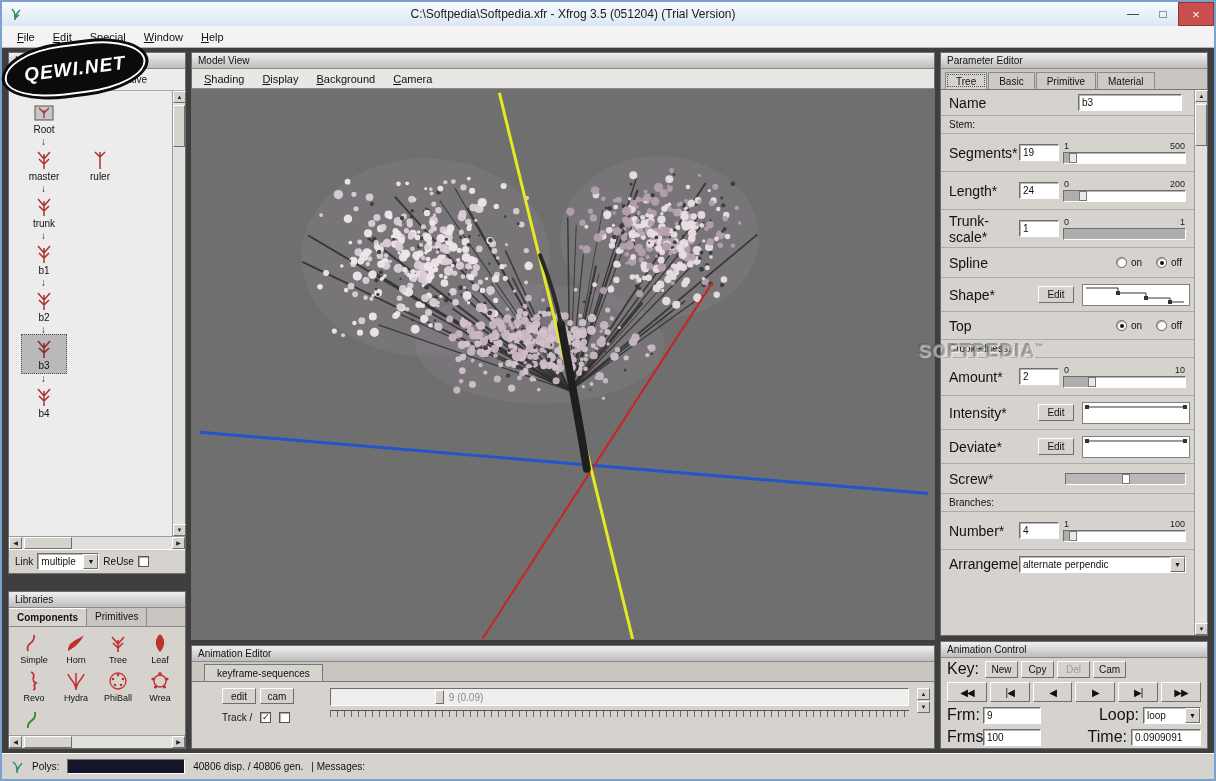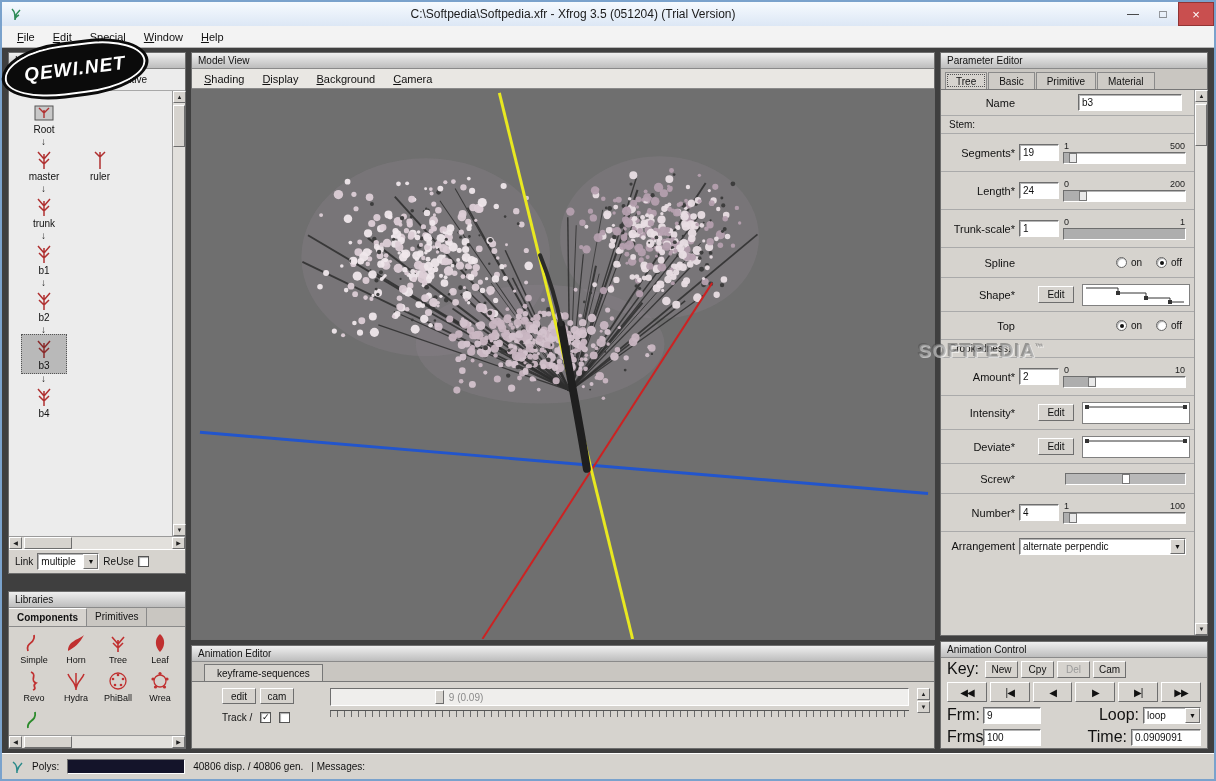--- a/index.html
+++ b/index.html
@@ -98,21 +98,21 @@
       background:repeating-linear-gradient(90deg,#6b6b6b 0 1px,transparent 1px 7px); background-size:100% 6px; background-repeat:repeat-x; }
   .ae-vscroll { width:13px; flex:0 0 auto; display:flex; flex-direction:column; gap:1px; }
 
   
   .pe-tabs { flex:0 0 21px; display:flex; align-items:flex-end; background:#c9c6c1; border-bottom:1px solid #777; padding-left:4px; gap:1px; }
   .petab { padding:3px 10px 2px 10px; font-size:10px; border:1px solid #8a8a8a; border-bottom:none; background:#cecbc6; }
   .petab.active { background:#d6d3ce; outline:1px dotted #555; outline-offset:-3px; }
   .pe-body { flex:1; display:flex; min-height:0; }
   .pe-rows { flex:1; overflow:hidden; min-width:0; }
   .prow { display:flex; align-items:center; gap:4px; padding:3px 4px 3px 8px; border-bottom:1px solid #aaa; }
-  .plab { width:66px; flex:0 0 auto; font-size:11px;text-align:right; }
+  .plab { width:66px; flex:0 0 auto; font-size:14px; }
   .pin { width:40px; flex:0 0 auto; }
   .pin.wide { width:104px; margin-left:auto; margin-right:8px; }
   .psl { flex:1; min-width:0; padding-right:4px; }
   .prange { display:flex; justify-content:space-between; font-size:9px; color:#222; padding:0 1px 1px 1px; }
   .ptrack { height:12px; background:#fff; border:1px solid; border-color:#6e6e6e #ffffff #ffffff #6e6e6e; box-shadow:inset 1px 1px 0 #b5b5b5; position:relative; }
   .pfill { position:absolute; left:0; top:0; bottom:0; background:#aeaeae; }
   .phandle { position:absolute; top:0; bottom:0; width:8px; background:#e9e9e9; border:1px solid #777; }
   .psec { padding:3px 8px; font-size:10px; border-bottom:1px solid #aaa; }
   .pedit { width:36px; height:17px; flex:0 0 auto; margin-left:auto; }
   .pthumb { flex:0 0 auto; margin-left:4px; }
@@ -1532,20 +1532,21 @@
             <div class="prow" style="height:30px;">
               <span class="plab">Screw*</span>
               <div class="psl" style="padding-left:46px;">
                 <div class="ptrack">
                     <div class="pfill" style="width:100%; background:#b8b8b8;"></div>
                     <div class="phandle" style="left:calc(50% - 4px); background:#fff;"></div>
                   </div>
               </div>
             </div>
 
+            <div class="psec">Branches:</div>
 
             <div class="prow" style="height:38px;">
               <span class="plab">Number*</span>
               <input class="pin" value="4" style="">
               <div class="psl">
                 <div class="prange">
                     <span>1</span>
                     <span>100</span>
                   </div>
                 <div class="ptrack">

